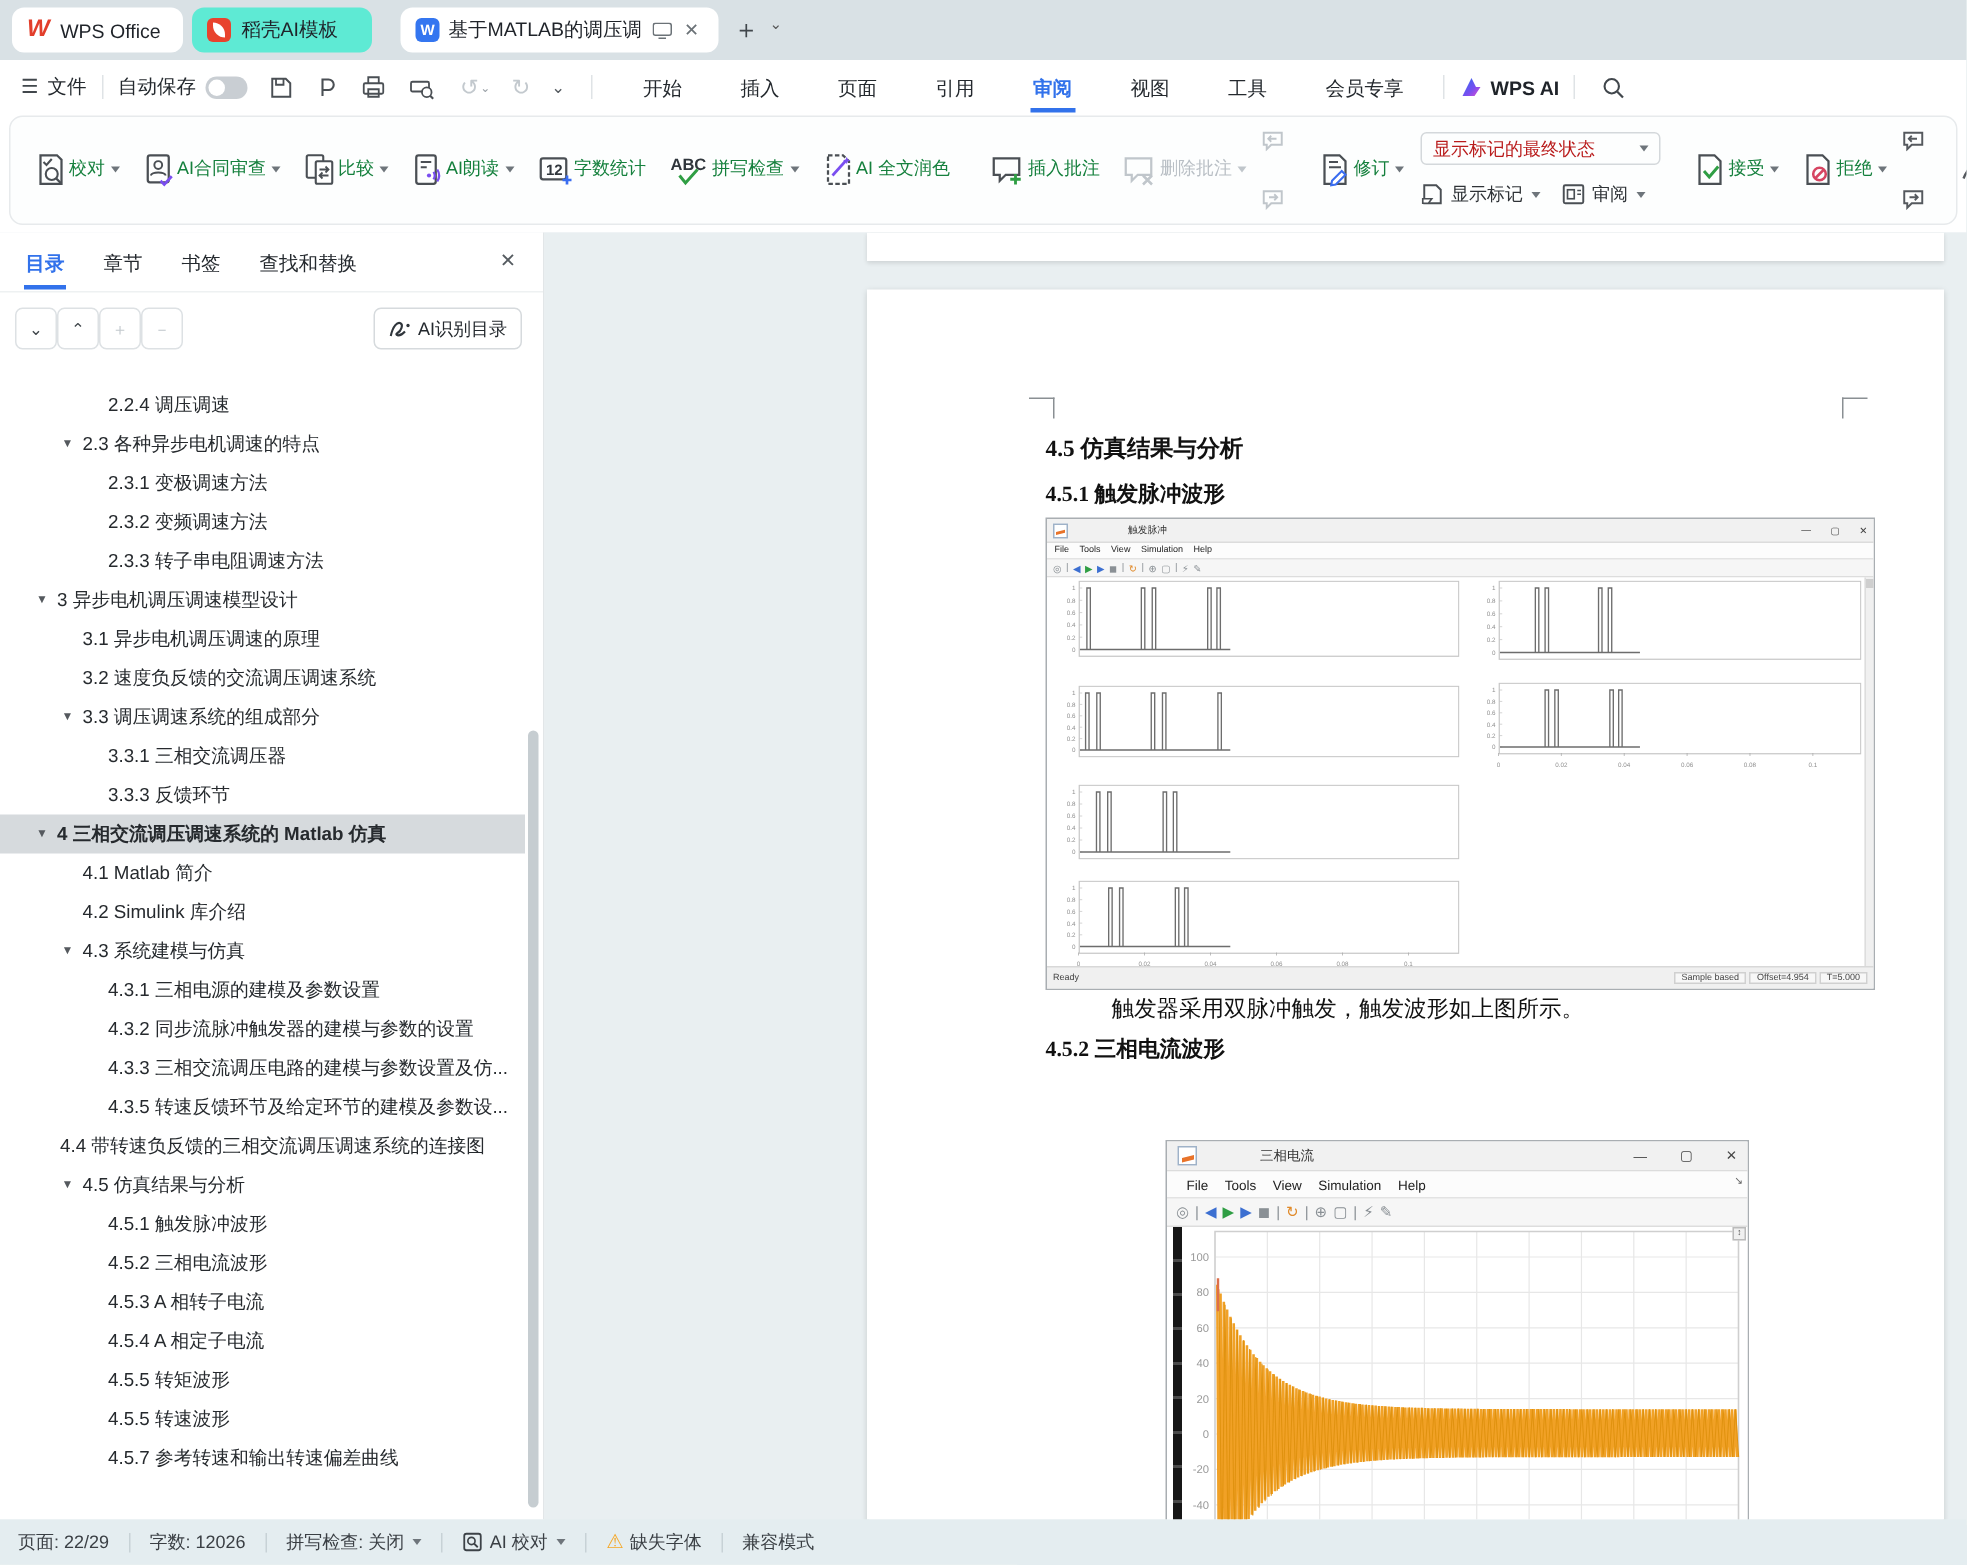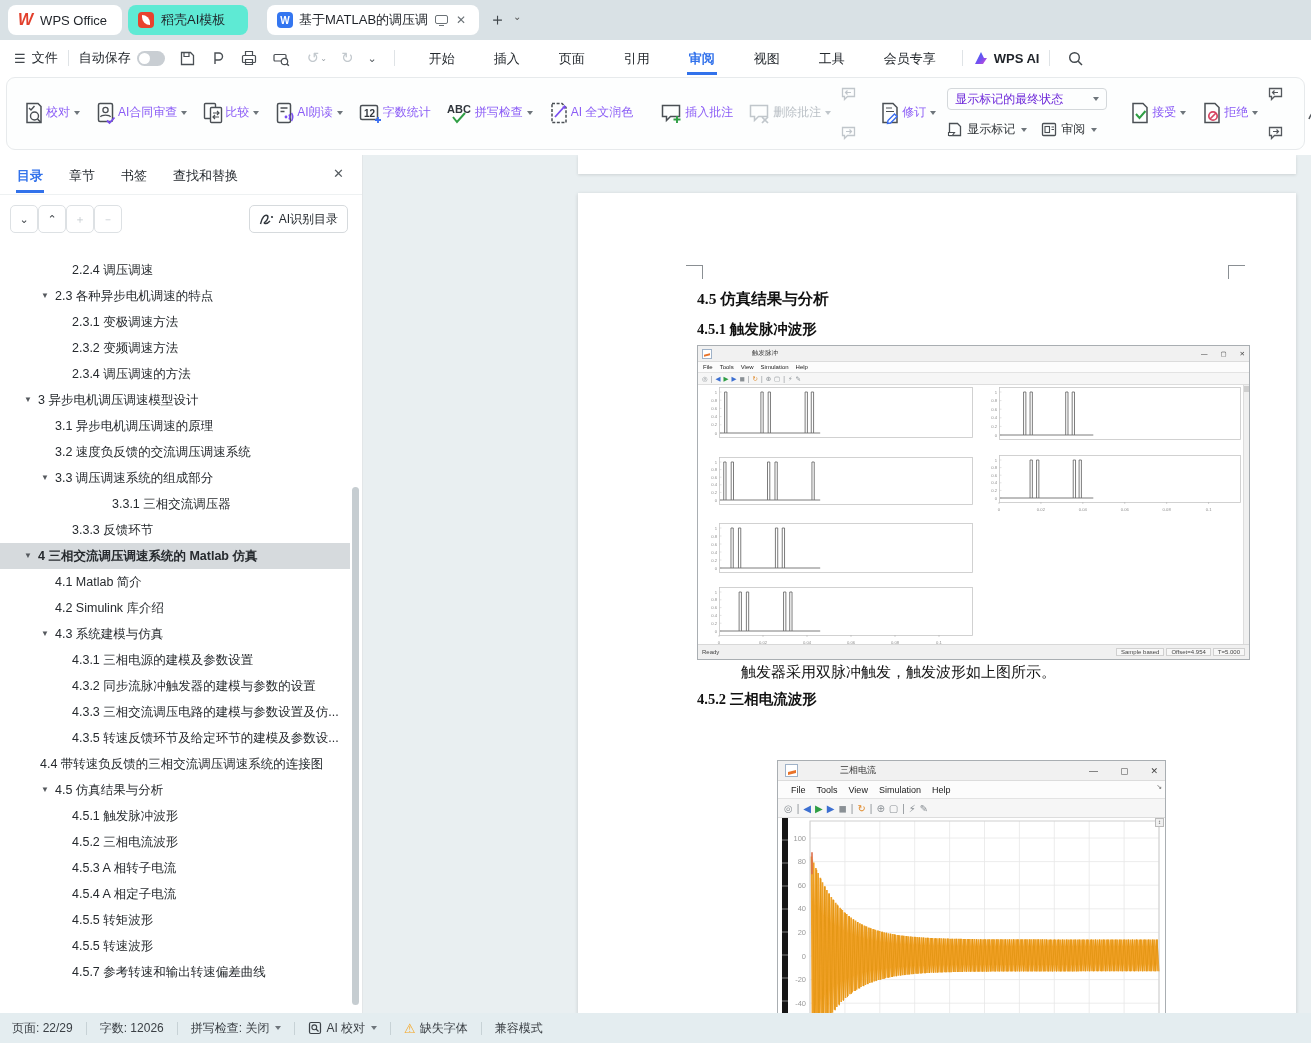--- a/index.html
+++ b/index.html
@@ -37,28 +37,28 @@
   .wpsai{display:flex;align-items:center;gap:5px;font-weight:bold;font-size:13px;color:#1f2329;}
   
   #ribbonwrap{left:0;top:76px;width:1311px;height:79px;background:#ffffff;}
   #ribbon{position:absolute;left:6px;right:6px;top:1px;bottom:5px;border:1px solid #e7eaec;border-radius:9px;
           background:#fdfefe;display:flex;align-items:stretch;padding:6px 8px;box-sizing:border-box;}
   .rgroup{display:flex;align-items:stretch;}
   .rdiv{width:1px;background:#e9ebee;margin:4px 6px;}
   .rbtn{display:flex;flex-direction:row;align-items:center;justify-content:space-between;
         padding:3px 7px 5px 7px;border-radius:5px;}
   .rbtn .ric{height:26px;display:flex;align-items:center;}
-  .rlabel{font-size:12px;color:#8b5cf6;white-space:nowrap;display:flex;align-items:center;gap:2px;}
+  .rlabel{font-size:12px;color:#15803d;white-space:nowrap;display:flex;align-items:center;gap:2px;}
   .caret{width:0;height:0;border-left:3.5px solid transparent;border-right:3.5px solid transparent;
          border-top:4px solid #6e757b;display:inline-block;margin-left:2px;}
   .disabled .rlabel{color:#b9bfc5;}
   .rcol{display:flex;flex-direction:column;justify-content:space-between;padding:3px 2px;}
   .rsmall{display:flex;align-items:center;gap:4px;font-size:12px;color:#2f3337;}
   .rselect{border:1px solid #d4d8db;border-radius:4px;height:22px;width:160px;display:flex;align-items:center;
-           justify-content:space-between;padding:0 7px;font-size:12px;color:#6d28d9;box-sizing:border-box;}
+           justify-content:space-between;padding:0 7px;font-size:12px;color:#b91c1c;box-sizing:border-box;}
   .expandmark{position:absolute;font-size:9px;color:#9aa1a7;}
   .cjkicon{font-size:13px;color:#3c4247;font-weight:bold;}
   
   #sidebar{left:0;top:155px;width:363px;height:858px;background:#ffffff;border-right:1px solid #e2e6e8;box-sizing:border-box;}
   #sbtabs{position:absolute;left:0;top:0;width:100%;height:40px;border-bottom:1px solid #eef1f2;
           display:flex;align-items:center;padding-left:16px;gap:24px;box-sizing:border-box;}
   .sbtab{font-size:13px;color:#24292e;padding:10px 1px 8px 1px;}
   .sbtab.active{color:#3272eb;font-weight:bold;border-bottom:3px solid #3272eb;padding-bottom:5px;}
   #sbclose{position:absolute;right:18px;top:11px;font-size:13px;color:#555b60;}
   #sbctrl{position:absolute;left:0;top:48px;width:100%;height:34px;}
@@ -522,38 +522,38 @@
         <span class="tocarrow" style="left: 41px;">▼</span>
         <span style="padding-left: 55px;">2.3 各种异步电机调速的特点</span>
       </div>
       <div class="tocrow">
         <span style="padding-left: 72px;">2.3.1 变极调速方法</span>
       </div>
       <div class="tocrow">
         <span style="padding-left: 72px;">2.3.2 变频调速方法</span>
       </div>
       <div class="tocrow">
-        <span style="padding-left: 72px;">2.3.4 调压调速的方法</span>
+        <span style="padding-left: 72px;">2.3.3 转子串电阻调速方法</span>
       </div>
       <div class="tocrow">
         <span class="tocarrow" style="left: 24px;">▼</span>
         <span style="padding-left: 38px;">3 异步电机调压调速模型设计</span>
       </div>
       <div class="tocrow">
         <span style="padding-left: 55px;">3.1 异步电机调压调速的原理</span>
       </div>
       <div class="tocrow">
         <span style="padding-left: 55px;">3.2 速度负反馈的交流调压调速系统</span>
       </div>
       <div class="tocrow">
         <span class="tocarrow" style="left: 41px;">▼</span>
         <span style="padding-left: 55px;">3.3 调压调速系统的组成部分</span>
       </div>
       <div class="tocrow">
-        <span style="padding-left: 72px; margin-left: 40px;">3.3.1 三相交流调压器</span>
+        <span style="padding-left: 72px;">3.3.1 三相交流调压器</span>
       </div>
       <div class="tocrow">
         <span style="padding-left: 72px;">3.3.3 反馈环节</span>
       </div>
       <div class="tocrow sel">
         <span class="tocarrow" style="left: 24px;">▼</span>
         <span style="padding-left: 38px; font-weight: bold;">4 三相交流调压调速系统的 Matlab 仿真</span>
       </div>
       <div class="tocrow">
         <span style="padding-left: 55px;">4.1 Matlab 简介</span>

